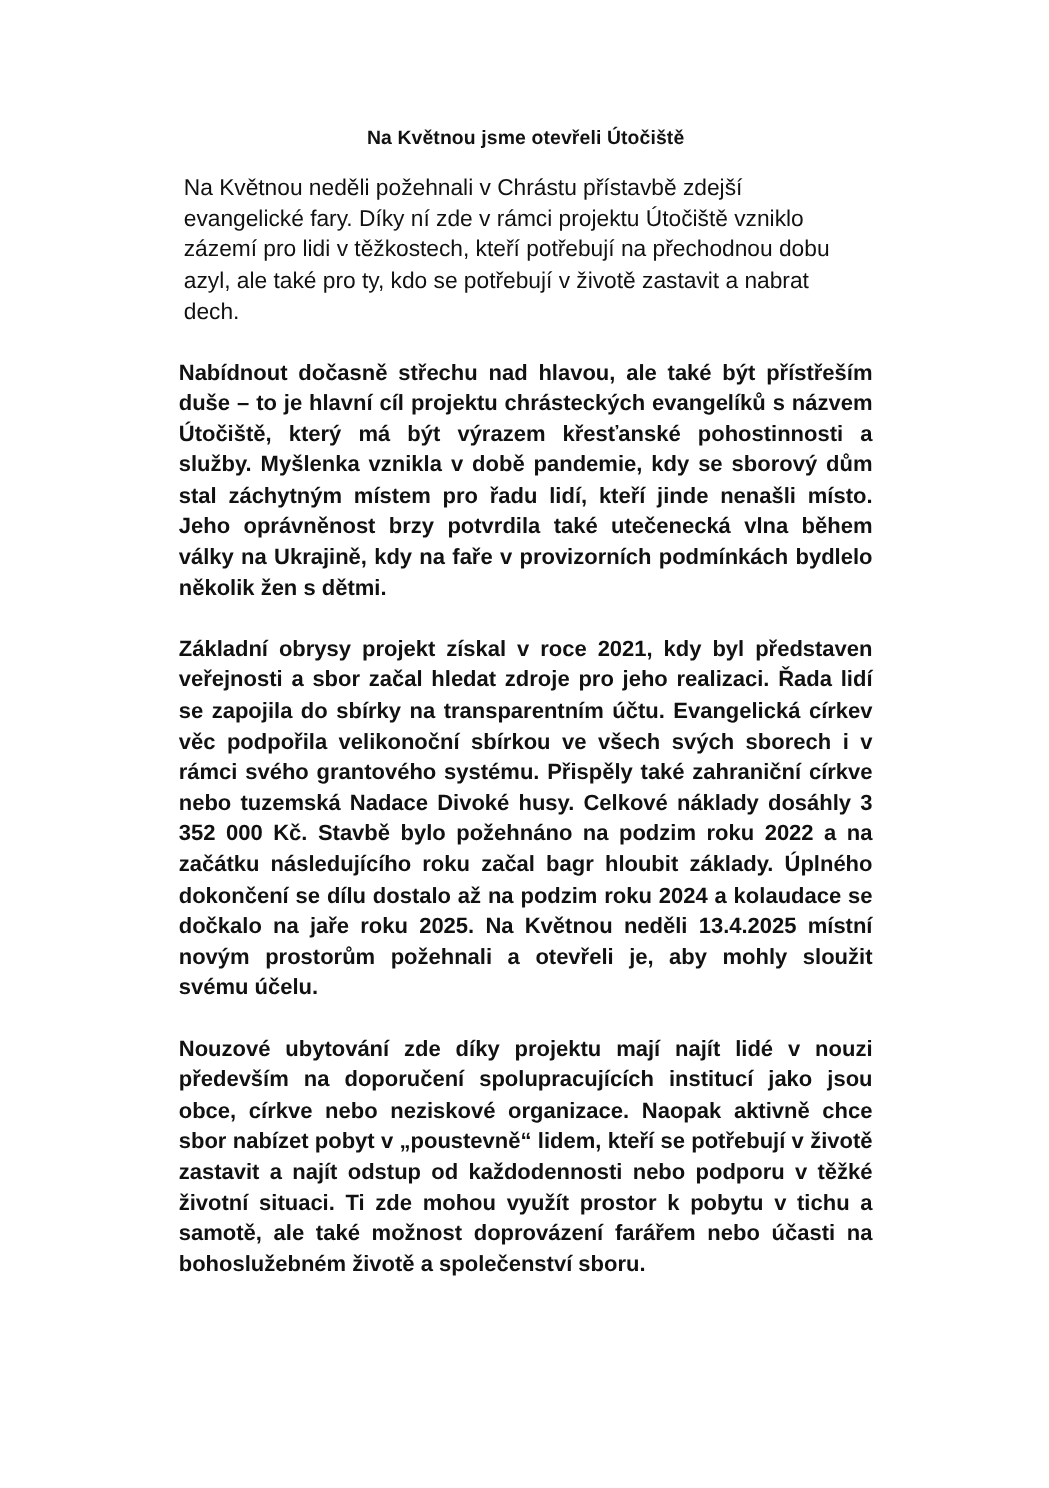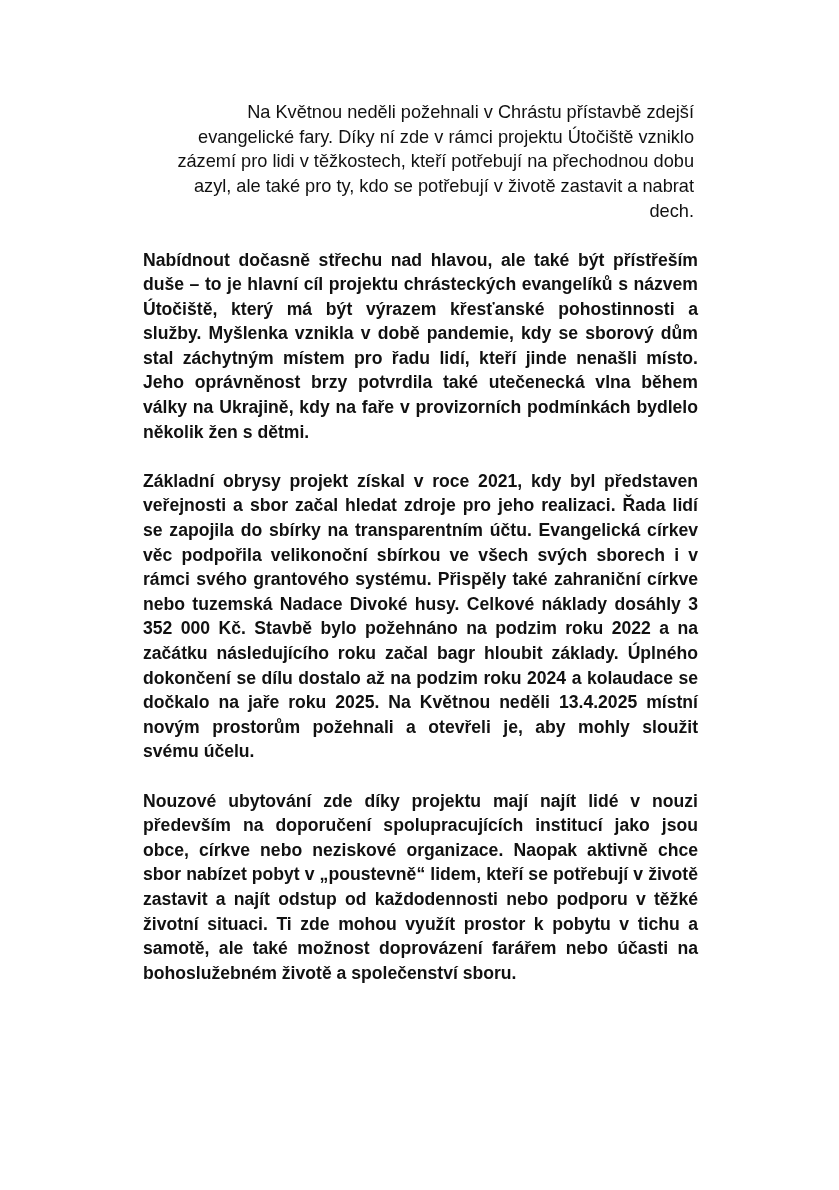--- a/index.html
+++ b/index.html
@@ -23,35 +23,36 @@
   }
   .title {
     text-align: center;
     font-weight: bold;
     font-size: 15.5px;
     line-height: 22px;
     margin: 0 0 16px 0;
     letter-spacing: 0.1px;
   }
   .lead {
-    text-align: right;
+    text-align: left;
     font-size: 18.2px;
     line-height: 24.7px;
     margin: 0 0 24px 0;
     padding: 0 4px;
   }
   .para {
     text-align: justify;
     font-size: 17.6px;
     line-height: 24.6px;
     margin: 0 0 24.6px 0;
     font-weight: bold;
   }
 </style>
 </head>
 <body>
 
 <div class="page">
+  <h1 class="title">Na Květnou jsme otevřeli Útočiště</h1>
   <p class="lead">Na Květnou neděli požehnali v Chrástu přístavbě zdejší evangelické fary. Díky ní zde v rámci projektu Útočiště vzniklo zázemí pro lidi v těžkostech, kteří potřebují na přechodnou dobu azyl, ale také pro ty, kdo se potřebují v životě zastavit a nabrat dech.</p>
   <p class="para">Nabídnout dočasně střechu nad hlavou, ale také být přístřeším duše – to je hlavní cíl projektu chrásteckých evangelíků s názvem Útočiště, který má být výrazem křesťanské pohostinnosti a služby. Myšlenka vznikla v době pandemie, kdy se sborový dům stal záchytným místem pro řadu lidí, kteří jinde nenašli místo. Jeho oprávněnost brzy potvrdila také utečenecká vlna během války na Ukrajině, kdy na faře v provizorních podmínkách bydlelo několik žen s dětmi.</p>
   <p class="para">Základní obrysy projekt získal v roce 2021, kdy byl představen veřejnosti a sbor začal hledat zdroje pro jeho realizaci. Řada lidí se zapojila do sbírky na transparentním účtu. Evangelická církev věc podpořila velikonoční sbírkou ve všech svých sborech i v rámci svého grantového systému. Přispěly také zahraniční církve nebo tuzemská Nadace Divoké husy. Celkové náklady dosáhly 3 352 000 Kč. Stavbě bylo požehnáno na podzim roku 2022 a na začátku následujícího roku začal bagr hloubit základy. Úplného dokončení se dílu dostalo až na podzim roku 2024 a kolaudace se dočkalo na jaře roku 2025. Na Květnou neděli 13.4.2025 místní novým prostorům požehnali a otevřeli je, aby mohly sloužit svému účelu.</p>
   <p class="para">Nouzové ubytování zde díky projektu mají najít lidé v nouzi především na doporučení spolupracujících institucí jako jsou obce, církve nebo neziskové organizace. Naopak aktivně chce sbor nabízet pobyt v „poustevně“ lidem, kteří se potřebují v životě zastavit a najít odstup od každodennosti nebo podporu v těžké životní situaci. Ti zde mohou využít prostor k pobytu v tichu a samotě, ale také možnost doprovázení farářem nebo účasti na bohoslužebném životě a společenství sboru.</p>
 </div>
 
 </body></html>

